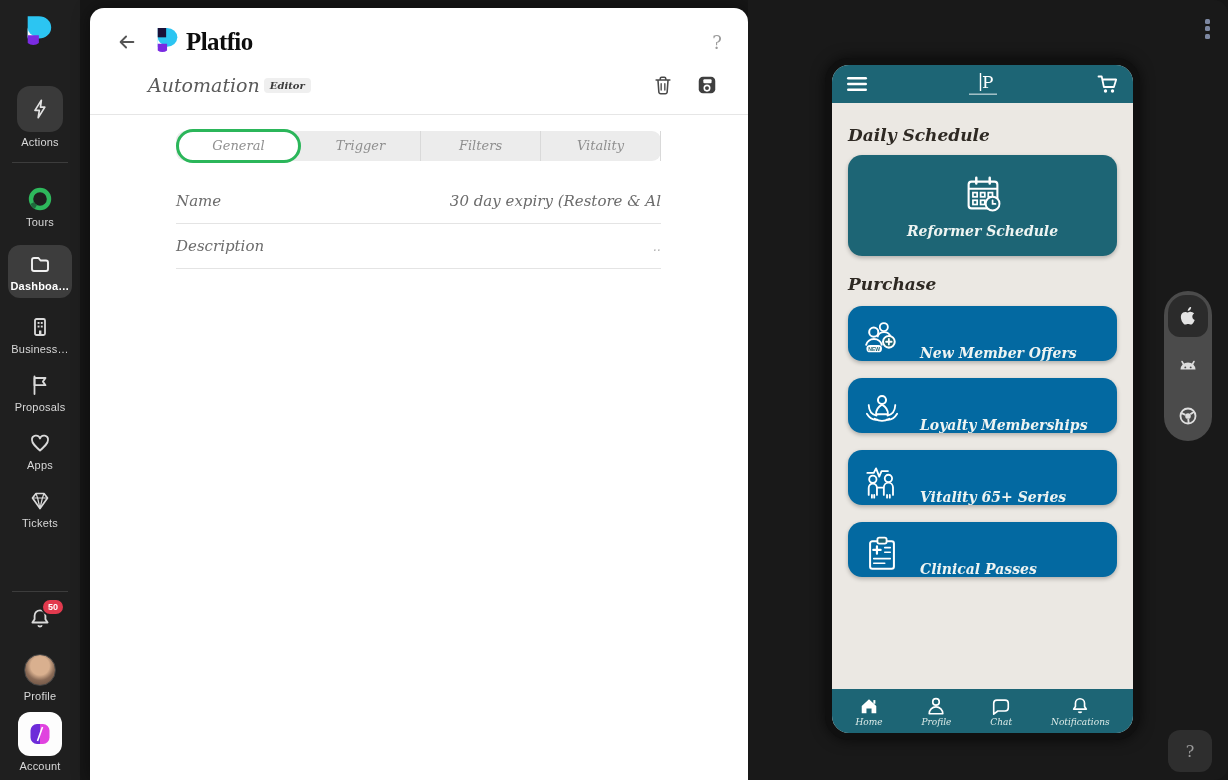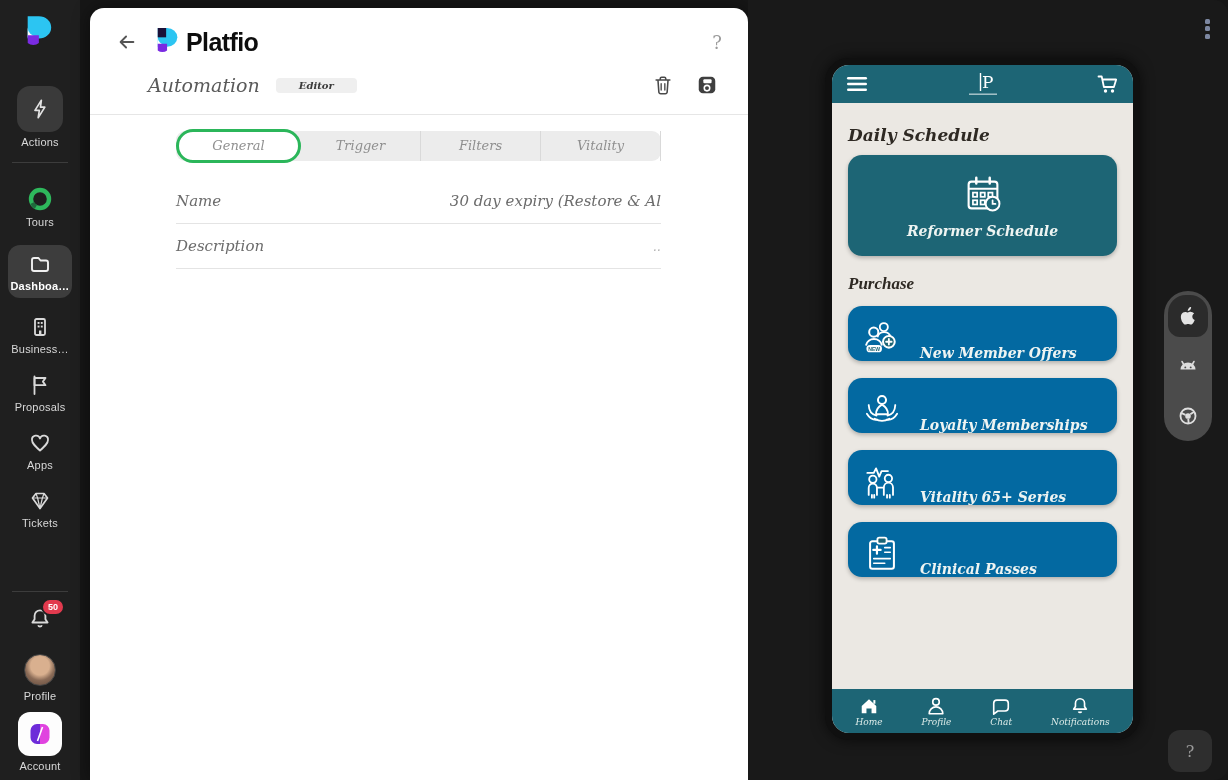--- a/index.html
+++ b/index.html
@@ -51,26 +51,26 @@
   
   .editor {
     position:absolute; left:90px; top:8px; width:658px; height:772px;
     background:#ffffff; border-radius:14px 14px 0 0;
     box-shadow:0 0 18px rgba(0,0,0,.45);
   }
   .ed-header { padding:14px 26px 0 26px; }
   .ed-row1 { display:flex; align-items:center; height:40px; }
   .back-btn { cursor:pointer; display:flex; align-items:center; margin-right:16px; }
   .brand { display:flex; align-items:center; gap:4px; }
-  .brand-word { font-size:25px; font-weight:800; color:#0d0d0d; letter-spacing:-0.6px; }
+  .brand-word { font-size:25px; font-weight:800; color:#0d0d0d; letter-spacing:-0.6px;font-family:Liberation Serif, serif; }
   .help-q { margin-left:auto; color:#9a9a9a; font-size:18px; font-family:"DejaVu Serif", serif; cursor:pointer; }
   .ed-row2 { display:flex; align-items:center; height:46px; padding-left:32px; }
   .ed-title { font-size:19px; color:#5a5a5a; }
   .ed-badge {
-    margin-left:16px; background:#efefef; border-radius:4px; padding:2px 23px;
+    margin-left:4px; background:#efefef; border-radius:4px; padding:2px 6px;
     font-size:10px; font-weight:bold; color:#3a3a3a;
     font-family:"DejaVu Serif", serif; font-style:italic;
   }
   .ed-tools { margin-left:auto; display:flex; align-items:center; gap:22px; padding-right:4px; }
   .tool-btn { cursor:pointer; display:flex; }
   .ed-divider { height:1px; background:#e6e6e6; margin-top:6px; }
   .ed-content { padding:16px 87px 0 86px; }
   .tabbar {
     display:flex; background:#ececec; border-radius:9px; height:30px;
     align-items:center; position:relative;
@@ -112,21 +112,21 @@
     height:38px; background:#1d6575; display:flex; align-items:center;
     padding:0 13px; flex:none;
   }
   .ph-logo { margin:0 auto; display:flex; flex-direction:column; align-items:center; }
   .ph-body { flex:1; padding:12px 16px 0; overflow:hidden; }
   .ph-h {
     font-family:"DejaVu Serif", serif; font-style:italic; font-weight:bold;
     font-size:17px; color:#2e2923;
   }
   .ph-h.first { margin:10px 0 10px; }
-  .ph-h.second { margin:18px 0 12px;font-family:Liberation Serif, serif; }
+  .ph-h.second { margin:18px 0 12px; }
   .ph-card-big {
     height:101px; background:#1d6575; border-radius:14px;
     display:flex; flex-direction:column; align-items:center; justify-content:center;
     gap:5px; cursor:pointer; box-shadow:0 2px 4px rgba(0,0,0,.25);
   }
   .ph-card-label {
     font-family:"DejaVu Serif", serif; font-style:italic; font-weight:bold;
     font-size:14px; color:#eef4f2;
   }
   .ph-btn {

